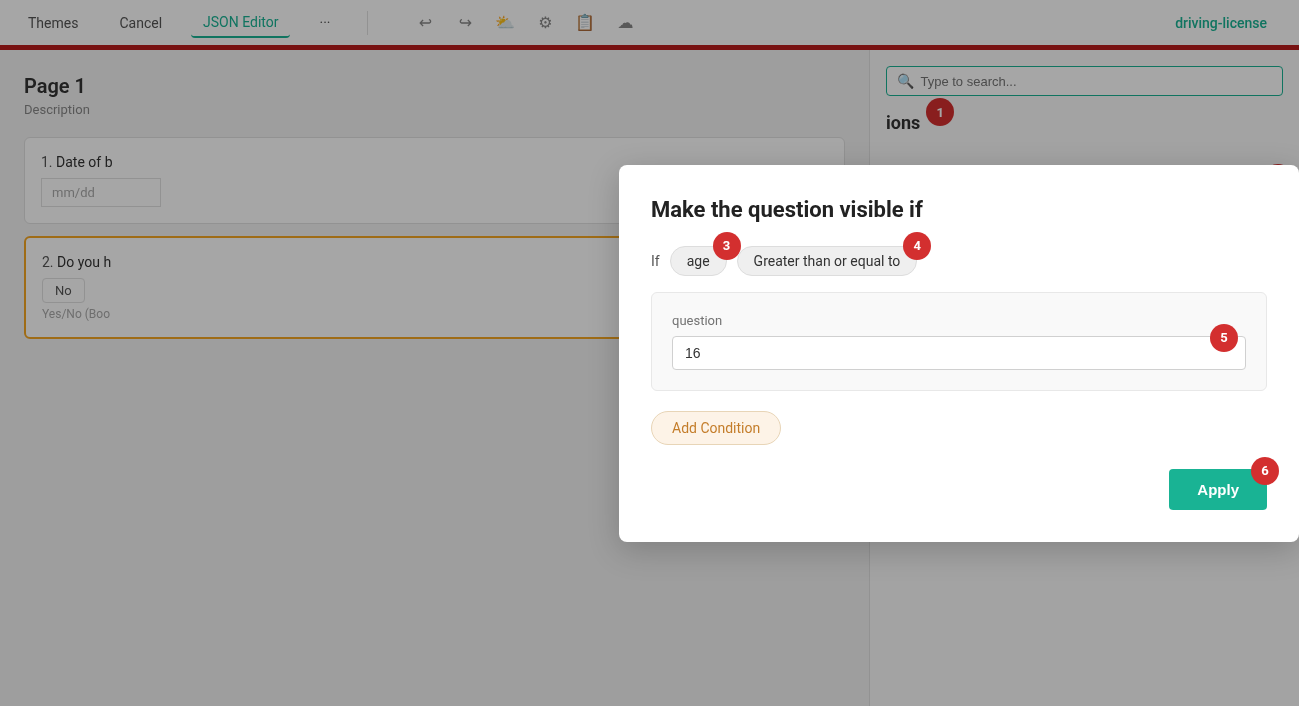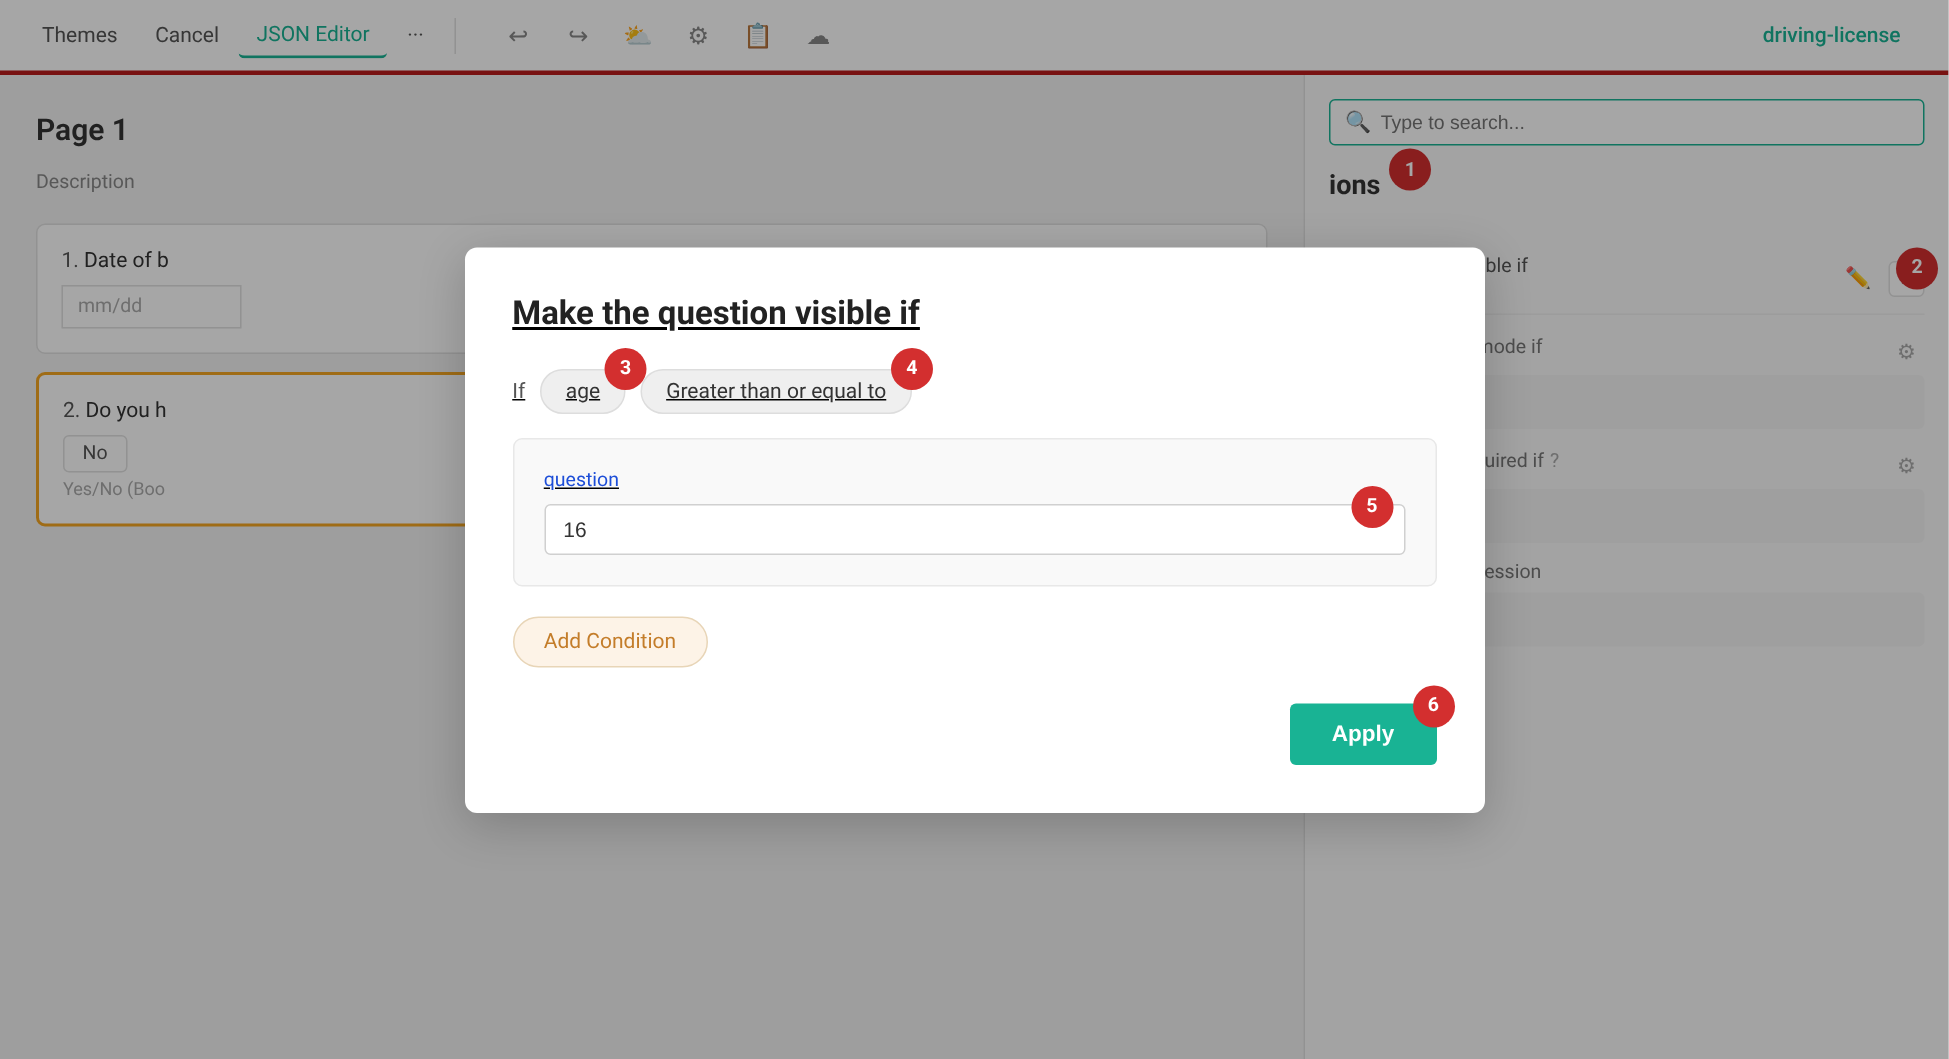--- a/index.html
+++ b/index.html
@@ -10,24 +10,24 @@
       height: 706px;
       overflow: hidden;
       position: relative;
     }
 
     
     .top-nav {
       display: flex;
       align-items: center;
       background: #fff;
-      border-bottom: 3px solid #b91c1c;
+      border-bottom: 5px solid #b91c1c;
       height: 50px;
       padding: 0 16px;
-      gap: 1px;
+      gap: 17px;
       position: relative;
       z-index: 1;
     }
     .nav-item {
       padding: 6px 12px;
       font-size: 14px;
       color: #555;
       cursor: pointer;
       border-radius: 4px;
     }
@@ -73,21 +73,21 @@
     .left-panel {
       flex: 1;
       background: #f3f3f3;
       padding: 24px;
       overflow: auto;
     }
     .page-title {
       font-size: 20px;
       font-weight: 600;
       color: #333;
-      margin-bottom: 16px;
+      margin-bottom: 4px;
     }
     .page-desc {
       font-size: 13px;
       color: #888;
       margin-bottom: 20px;
     }
 
     .question-card {
       background: #fff;
       border: 1px solid #e0e0e0;
@@ -224,22 +224,21 @@
 
     
     .overlay {
       position: absolute;
       top: 0; left: 0;
       width: 100%; height: 100%;
       background: rgba(0,0,0,0.35);
       z-index: 100;
       display: flex;
       align-items: center;
-      justify-content: center;
-      text-decoration: underline;
+      justify-content: flex-end;
     }
 
     
     .modal {
       background: #fff;
       border-radius: 8px;
       padding: 32px;
       width: 680px;
       max-width: 90%;
       box-shadow: 0 8px 32px rgba(0,0,0,0.2);
@@ -273,21 +272,21 @@
 
     .modal-condition-box {
       background: #f9f9f9;
       border: 1px solid #e8e8e8;
       border-radius: 6px;
       padding: 20px;
       margin-bottom: 20px;
     }
     .condition-field-label {
       font-size: 13px;
-      color: #1d4ed8;
+      color: #737373;
       margin-bottom: 8px;
     }
     .condition-field-input {
       border: 1px solid #d0d0d0;
       border-radius: 4px;
       padding: 8px 12px;
       font-size: 14px;
       color: #333;
       width: 100%;
       background: #fff;

